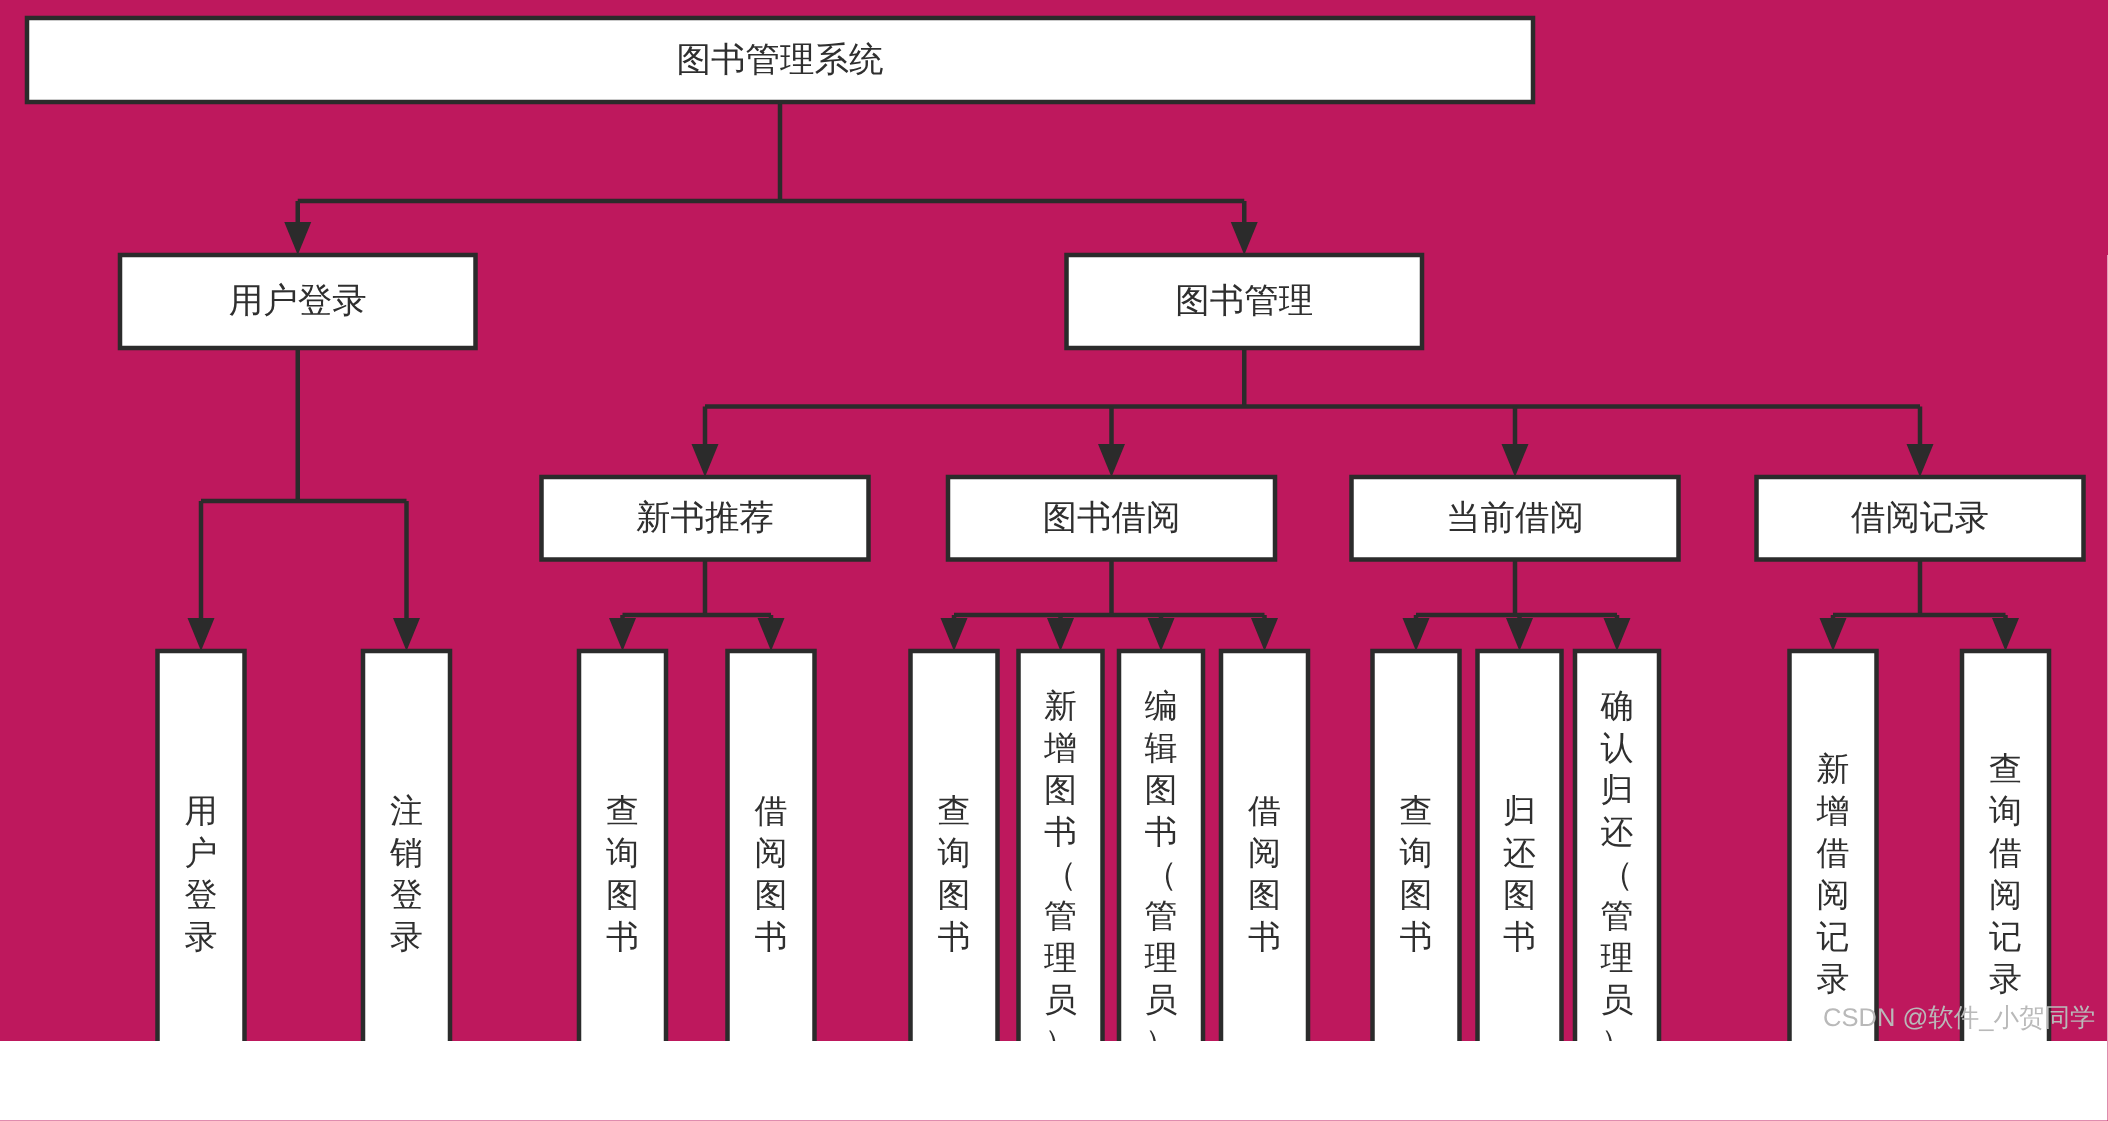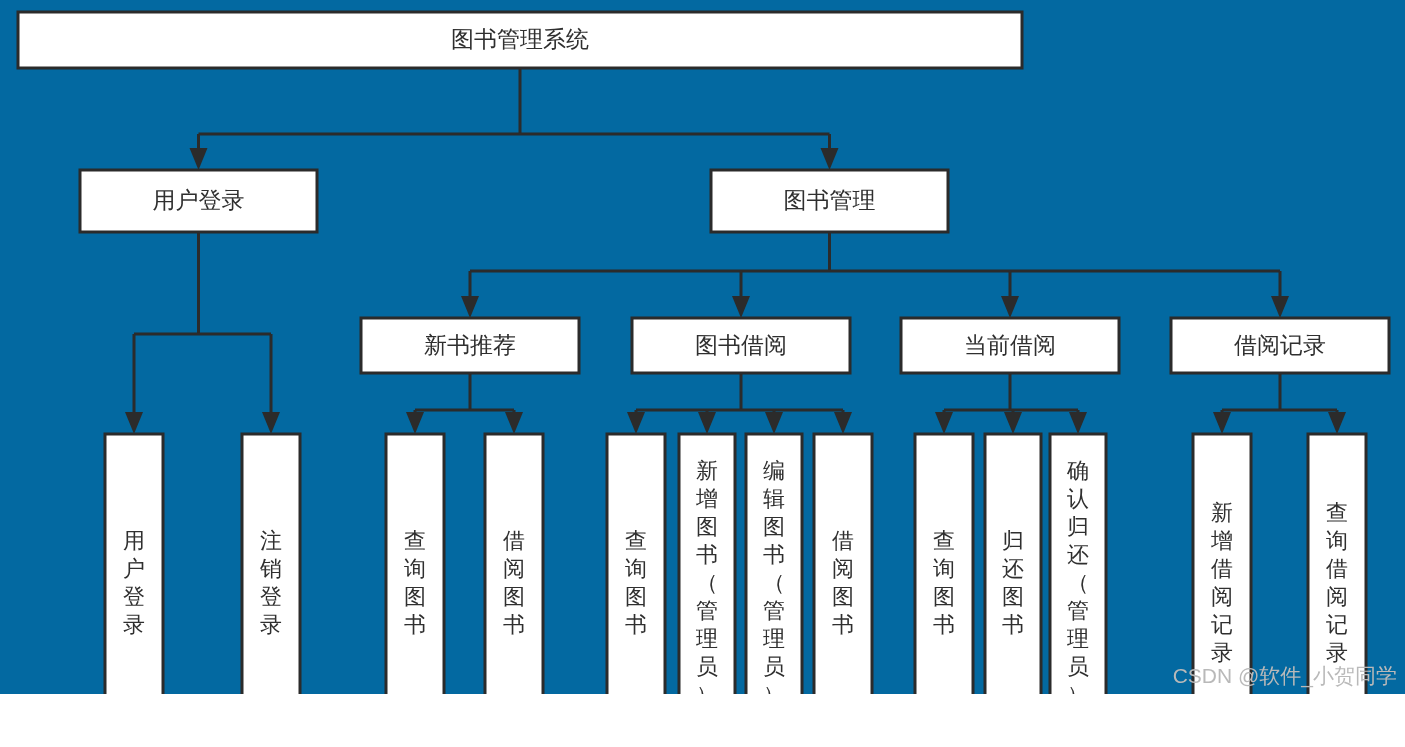--- a/index.html
+++ b/index.html
@@ -8,21 +8,21 @@
     padding: 0;
     background: #ffffff;
   }
   body {
     font-family: "Liberation Sans", "DejaVu Sans", sans-serif;
   }
   #diagram-root {
     position: relative;
     width: 1405px;
     height: 694px;
-    background: #0369a1;
+    background: #be185d;
     overflow: hidden;
   }
   svg#tree-svg {
     position: absolute;
     left: 0;
     top: 0;
     width: 1405px;
     height: 747px;
     display: block;
   }
@@ -50,21 +50,21 @@
   .node-label.horizontal {
     font-size: 23px;
   }
   .node-label.vertical-char {
     font-size: 22px;
   }
   .watermark {
     position: absolute;
     right: 8px;
     bottom: 4px;
-    font-size: 21px;
+    font-size: 17px;
     color: #b9b9b9;
     font-family: "Liberation Sans", "DejaVu Sans", sans-serif;
     white-space: nowrap;
     user-select: none;
   }
 </style>
 </head>
 <body>
 
 <div id="diagram-root">

